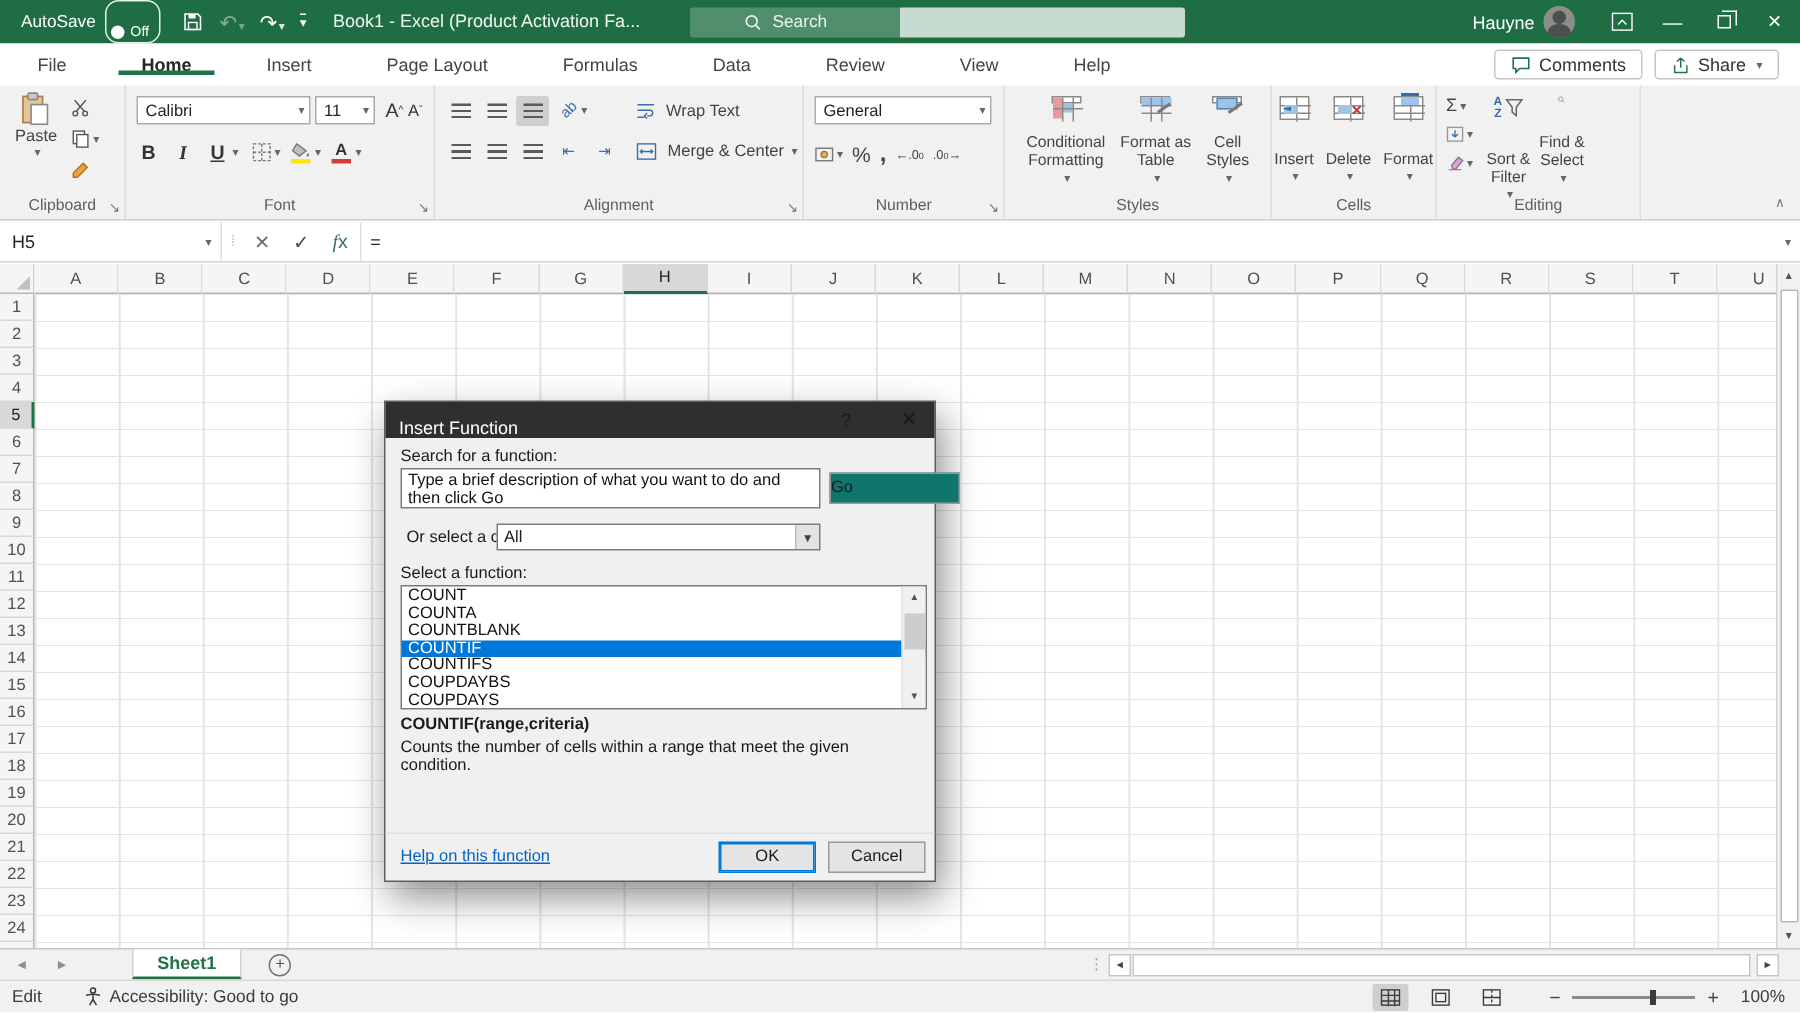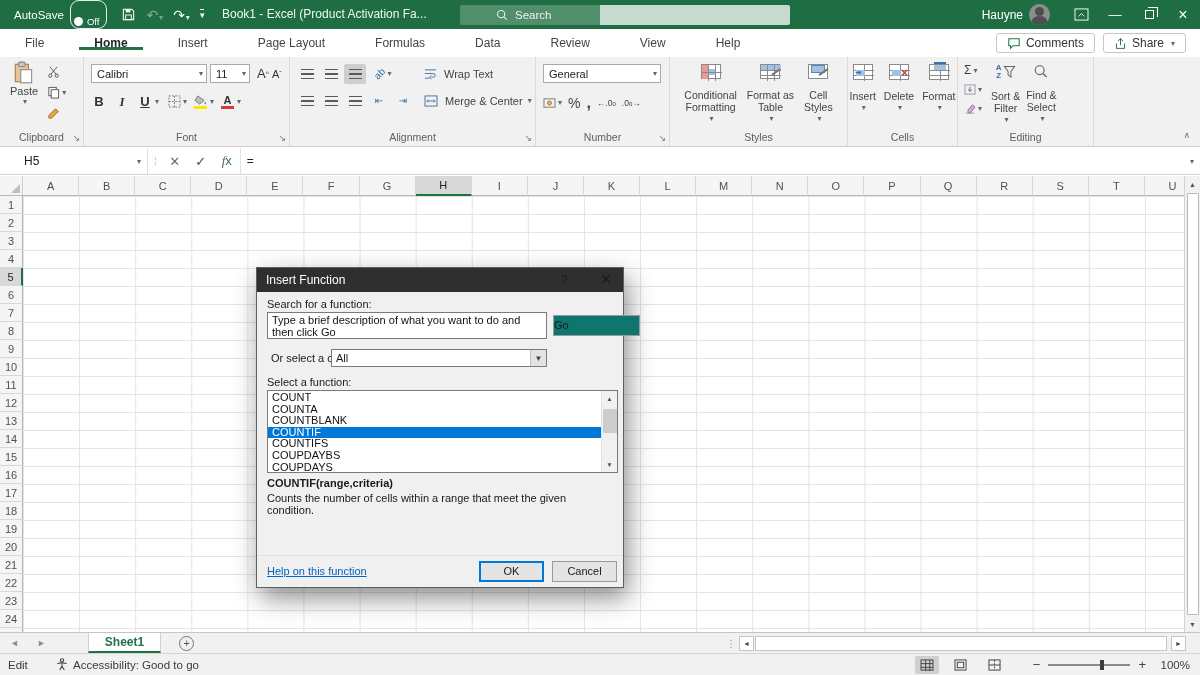--- a/index.html
+++ b/index.html
@@ -39,21 +39,21 @@
   .pillbtn{display:flex;align-items:center;gap:5px;border:1px solid #c8c6c4;border-radius:3px;padding:2px 10px;font-size:12px;color:#333;background:#fff}
 
   
   .ribbon{position:absolute;left:0;top:57px;width:1200px;height:90px;background:#f1f1f1;border-bottom:1px solid #d2d0ce;display:flex}
   .grp{position:relative;border-right:1px solid #dcdbda;height:100%;padding-top:4px}
   .grp-label{position:absolute;left:0;right:0;bottom:3px;text-align:center;font-size:10.5px;color:#605e5c}
   .launcher{position:absolute;right:3px;bottom:3px;font-size:9px;color:#777}
   .rbtn{color:#444;font-size:11px;display:flex;align-items:center}
   .dd{font-size:8px;color:#666;margin-left:2px}
   .bigbtn{display:flex;flex-direction:column;align-items:center;justify-content:flex-start;font-size:10.5px;line-height:12px;color:#444;text-align:center;padding:3px 3px 0;height:64px}
-  .bigbtn .lbl{margin-top:10px;white-space:pre-line}
+  .bigbtn .lbl{margin-top:20px;white-space:pre-line}
   .combo{background:#fff;border:1px solid #aca9a6;display:flex;align-items:center;height:19px;font-size:11px;padding:0 3px 0 5px;color:#222}
   .combo .dd{margin-left:auto}
   .bars{width:13px;height:10px;background:repeating-linear-gradient(to bottom,#5a5a5a 0 1.4px,transparent 1.4px 4.3px)}
   .icnbox{width:22px;height:20px;display:flex;align-items:center;justify-content:center;border-radius:2px}
   .icnbox.sel{background:#cfcfcf}
   .colorbar{width:13px;height:3px;margin-top:1px}
 
   
   .g-clip{width:84px}
   .paste{display:flex;flex-direction:column;align-items:center;font-size:11px;color:#444;margin-left:10px;float:left}
@@ -71,21 +71,21 @@
   .ab{font-weight:bold;font-size:13px;color:#333;width:16px;text-align:center}
   .stack{display:flex;flex-direction:column;gap:3px;margin-right:6px;margin-top:1px}
   .sicon{display:flex;align-items:center;font-size:12px;color:#444;height:16px}
 
   
   .gridic{border:1px solid #8a8a8a;background:#fff;position:relative;width:20px;height:16px}
   .gridic i{position:absolute;display:block}
 
   
   .fbar{position:absolute;left:0;top:148px;width:1200px;height:27px;background:#fff;border-bottom:1px solid #d4d4d4;display:flex;align-items:center}
-  .namebox{width:148px;height:100%;display:flex;align-items:center;padding-left:24px;font-size:12px;color:#222;border-right:1px solid #e1e1e1}
+  .namebox{width:148px;height:100%;display:flex;align-items:center;padding-left:8px;font-size:12px;color:#222;border-right:1px solid #e1e1e1}
   .namebox .dd{margin-left:auto;margin-right:6px}
   .fsplit{color:#b9b9b9;font-size:10px;padding:0 6px;letter-spacing:-1px}
   .fbtn{width:26px;text-align:center;color:#6d6d6d;font-size:13px}
   .fx{font-size:13px;color:#3e6e58}
   .fx i{font-family:"Liberation Serif",serif;font-style:italic}
   .fcontent{flex:1;border-left:1px solid #e1e1e1;height:100%;display:flex;align-items:center;padding-left:6px;font-size:12px;color:#222}
 
   
   .grid{position:absolute;left:0;top:176px;width:1200px;height:456px;background:#fff;overflow:hidden}
   .corner{position:absolute;left:0;top:0;width:23px;height:20px;background:#f5f5f5;border-right:1px solid #cfcfcf;border-bottom:1px solid #b7b7b7}
@@ -98,21 +98,21 @@
   .rowh.selected{background:#d8d8d8;border-right:2px solid #1e7145;color:#222}
   .cells{position:absolute;left:23px;top:20px;right:16px;bottom:0;
     background-image:linear-gradient(to right,#e4e4e4 1px,transparent 1px),linear-gradient(to bottom,#e4e4e4 1px,transparent 1px);
     background-size:56.1px 18px}
   .vscroll{position:absolute;right:0;top:0;bottom:0;width:16px;background:#f1f1f1;border-left:1px solid #d4d4d4;display:flex;flex-direction:column;align-items:center}
   .vscroll .arr{height:16px;display:flex;align-items:center;justify-content:center;font-size:7px;color:#555;width:100%}
   .vthumb{flex:1;width:12px;margin:1px 0;background:#fff;border:1px solid #b9b9b9;border-radius:1px}
 
   
   .dlg{position:absolute;left:256px;top:267px;width:368px;height:321px;background:#f0f0f0;border:1px solid #5e5e5e;box-shadow:4px 10px 24px rgba(0,0,0,.45);z-index:20;font-size:11px;color:#1a1a1a}
-  .dlg-title{position:absolute;left:0;top:0;right:0;height:24px;background:#2f2f2f;color:#fff;display:flex;align-items:center}
+  .dlg-title{position:absolute;left:0;top:0;right:0;height:24px;background:#2f2f2f;color:#fff;display:flex;align-items:flex-end}
   .dlg-title .t{margin-left:9px;font-size:12px}
   .dlg-help{position:absolute;right:44px;top:0;width:30px;height:24px;text-align:center;line-height:24px;font-size:12px}
   .dlg-close{position:absolute;right:0;top:0;width:34px;height:24px;text-align:center;line-height:23px;font-size:14px}
   .dlg .lab1{position:absolute;left:10px;top:30px}
   .dlg-input{position:absolute;left:10px;top:44px;width:280px;height:27px;background:#fff;border:1px solid #7a7a7a;padding:2px 4px;line-height:11.5px;font-size:11px;color:#111}
   .go-btn{position:absolute;left:296px;top:47px;width:87px;height:21px;background:#0f766e;border:1px solid #9a9a9a;text-align:left;line-height:19px}
   .cat-lab{position:absolute;left:14px;top:84px}
   .cat-combo{position:absolute;left:74px;top:81px;width:216px;height:18px;background:#fff;border:1px solid #7a7a7a;display:flex;align-items:center}
   .cat-combo .v{padding-left:4px}
   .cat-combo .cb{margin-left:auto;width:16px;height:100%;background:#e3e3e3;border-left:1px solid #bdbdbd;display:flex;align-items:center;justify-content:center;font-size:8px;color:#444}

